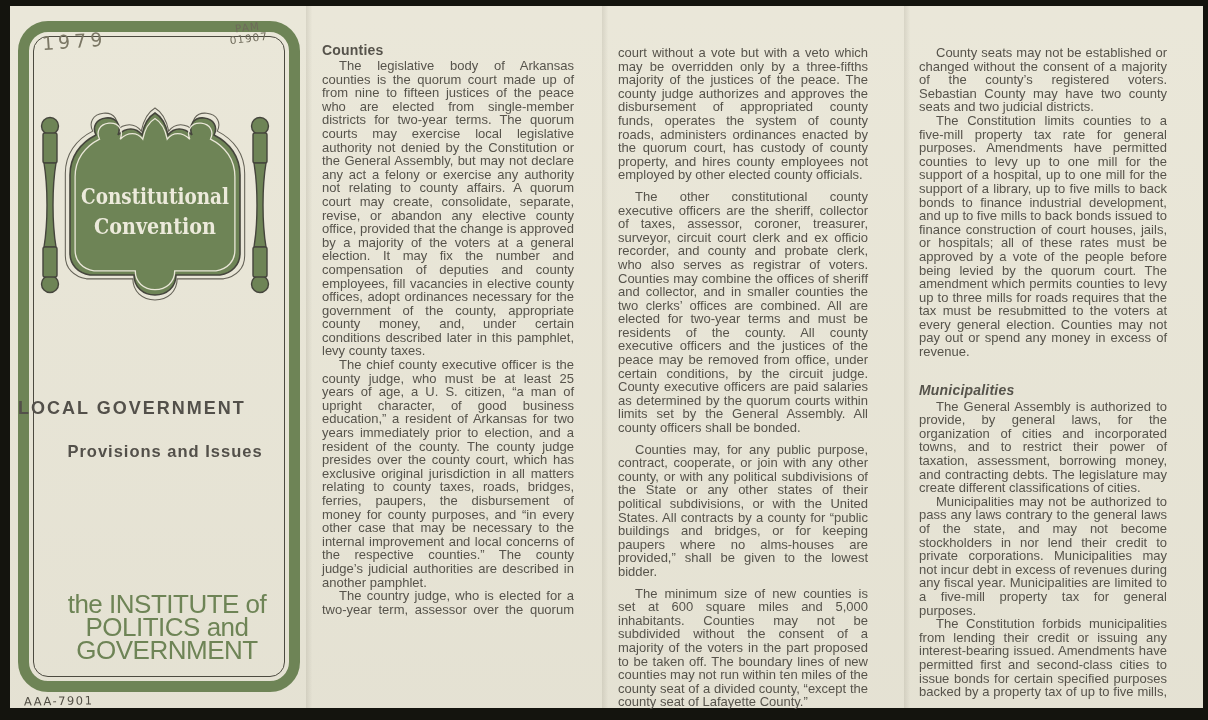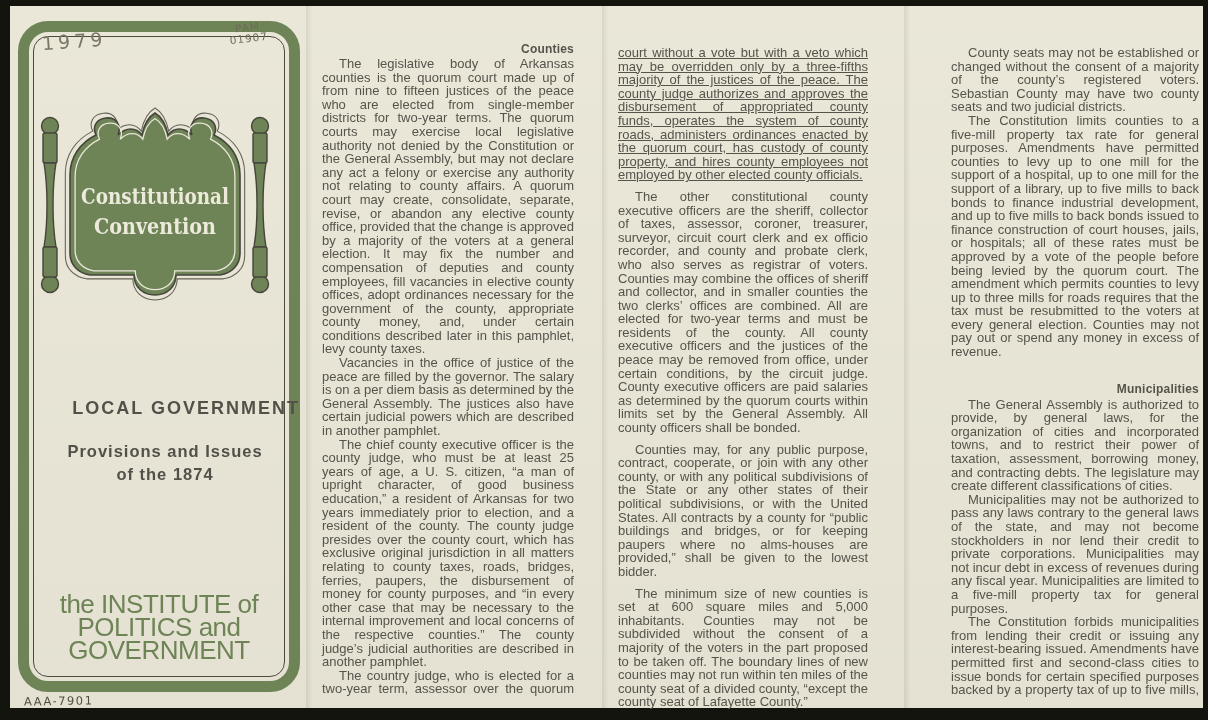--- a/index.html
+++ b/index.html
@@ -16,38 +16,38 @@
   .green-frame{position:absolute;left:8px;top:15px;width:282px;height:671px;box-sizing:border-box;
                border:11px solid #6e8456;border-radius:30px;}
   .inner-line{position:absolute;inset:4px;border:1.5px solid #4c4a40;border-radius:15px;}
   .hand{position:absolute;font-family:"DejaVu Sans",sans-serif;}
   .year{left:32px;top:24px;font-size:19px;letter-spacing:4px;color:#7b7765;transform:rotate(-4deg);}
   .pam{left:219px;top:16px;font-size:10.5px;line-height:11px;color:#6e6a5a;text-align:center;
        transform:rotate(-7deg);letter-spacing:1px;}
   .catalog{left:14px;top:688px;font-size:11.5px;letter-spacing:1.5px;color:#504d43;transform:rotate(-1deg);}
   .sign-svg{position:absolute;left:26px;top:99px;}
   .sign-text{font-family:"DejaVu Serif",serif;font-weight:bold;fill:#eceadb;}
-  .cover-title{position:absolute;left:8px;top:392px;width:282px;text-align:right;
+  .cover-title{position:absolute;left:8px;top:392px;width:282px;text-align:left;
                font-size:18px;font-weight:700;letter-spacing:2px;color:#53504a;}
   .cover-subtitle{position:absolute;left:8px;top:434px;width:294px;text-align:center;
                   font-size:16.5px;font-weight:700;letter-spacing:1px;line-height:23px;color:#53504a;}
   .cover-org{position:absolute;left:8px;top:587px;width:282px;text-align:center;
-             font-size:26px;line-height:23px;letter-spacing:-.5px;color:#6e8456;font-weight:400;}
+             font-size:26px;line-height:23px;letter-spacing:-.5px;color:#6e8456;font-weight:400;padding-left:8px;}
 
   
   .col{position:absolute;color:#56534b;}
   .col[data-col="0"]{left:312px;top:36px;width:252px;}
   .col[data-col="1"]{left:608px;top:40px;width:250px;}
-  .col[data-col="2"]{left:909px;top:40px;width:248px;margin-left:32px;}
+  .col[data-col="2"]{left:909px;top:40px;width:248px;}
   .para{font-size:13px;line-height:13.6px;text-align:justify;text-indent:17px;margin:0;}
-  .para.no-indent{text-indent:0;text-decoration:underline;}
+  .para.no-indent{text-indent:0;}
   .para.cont{text-align-last:justify;}
   .col[data-col="1"] .para{margin-bottom:8px;}
-  .col-heading{font-size:12px;font-weight:700;text-align:right;letter-spacing:.2px;margin:0 0 1px 0;}
-  .col[data-col="2"] .col-heading{margin-top:23px;margin-bottom:2px;}
+  .col-heading{font-size:14px;font-weight:700;text-align:left;letter-spacing:.2px;margin:0 0 1px 0;}
+  .col[data-col="2"] .col-heading{margin-top:23px;margin-bottom:2px;font-style:italic;}
 </style>
 </head>
 <body>
 
 <div class="scan">
   <div class="paper">
 
     <div class="crease c1"></div>
     <div class="crease c2"></div>
     <div class="crease c3"></div>
@@ -88,34 +88,32 @@
         <use href="#shield" transform="translate(119,100) scale(0.94) translate(-119,-100)" fill="none" stroke="#e9e6d7" stroke-width="1.4"></use>
 
         <text class="sign-text" x="119" y="99" font-size="23" text-anchor="middle" textLength="148" lengthAdjust="spacingAndGlyphs">Constitutional</text>
         <text class="sign-text" x="119" y="129" font-size="23" text-anchor="middle" textLength="122" lengthAdjust="spacingAndGlyphs">Convention</text>
       </svg>
 
       <div class="cover-title">LOCAL GOVERNMENT</div>
 
       <div class="cover-subtitle">
         <div>Provisions and Issues</div>
-        <div>of the 1874</div>
       </div>
 
       <div class="cover-org">
         <div>the INSTITUTE of</div>
         <div>POLITICS and</div>
         <div>GOVERNMENT</div>
       </div>
     </section>
 
     <section class="col" data-col="0">
         <div class="col-heading">Counties</div>
         <div class="para">The legislative body of Arkansas counties is the quorum court made up of from nine to fifteen justices of the peace who are elected from single-member districts for two-year terms. The quorum courts may exercise local legislative authority not denied by the Constitution or the General Assembly, but may not declare any act a felony or exercise any authority not relating to county affairs. A quorum court may create, consolidate, separate, revise, or abandon any elective county office, provided that the change is approved by a majority of the voters at a general election. It may fix the number and compensation of deputies and county employees, fill vacancies in elective county offices, adopt ordinances necessary for the government of the county, appropriate county money, and, under certain conditions described later in this pamphlet, levy county taxes.</div>
-        <div class="para">Vacancies in the office of justice of the peace are filled by the governor. The salary is on a per diem basis as determined by the General Assembly. The justices also have certain judicial powers which are described in another pamphlet.</div>
         <div class="para">The chief county executive officer is the county judge, who must be at least 25 years of age, a U. S. citizen, “a man of upright character, of good business education,” a resident of Arkansas for two years immediately prior to election, and a resident of the county. The county judge presides over the county court, which has exclusive original jurisdiction in all matters relating to county taxes, roads, bridges, ferries, paupers, the disbursement of money for county purposes, and “in every other case that may be necessary to the internal improvement and local concerns of the respective counties.” The county judge’s judicial authorities are described in another pamphlet.</div>
         <div class="para cont">The country judge, who is elected for a two-year term, assessor over the quorum</div>
       </section>
     <section class="col" data-col="1">
         <div class="para no-indent">court without a vote but with a veto which may be overridden only by a three-fifths majority of the justices of the peace. The county judge authorizes and approves the disbursement of appropriated county funds, operates the system of county roads, administers ordinances enacted by the quorum court, has custody of county property, and hires county employees not employed by other elected county officials.</div>
         <div class="para">The other constitutional county executive officers are the sheriff, collector of taxes, assessor, coroner, treasurer, surveyor, circuit court clerk and ex officio recorder, and county and probate clerk, who also serves as registrar of voters. Counties may combine the offices of sheriff and collector, and in smaller counties the two clerks’ offices are combined. All are elected for two-year terms and must be residents of the county. All county executive officers and the justices of the peace may be removed from office, under certain conditions, by the circuit judge. County executive officers are paid salaries as determined by the quorum courts within limits set by the General Assembly. All county officers shall be bonded.</div>
         <div class="para">Counties may, for any public purpose, contract, cooperate, or join with any other county, or with any political subdivisions of the State or any other states of their political subdivisions, or with the United States. All contracts by a county for “public buildings and bridges, or for keeping paupers where no alms-houses are provided,” shall be given to the lowest bidder.</div>
         <div class="para">The minimum size of new counties is set at 600 square miles and 5,000 inhabitants. Counties may not be subdivided without the consent of a majority of the voters in the part proposed to be taken off. The boundary lines of new counties may not run within ten miles of the county seat of a divided county, “except the county seat of Lafayette County.”</div>
       </section>
     <section class="col" data-col="2">

